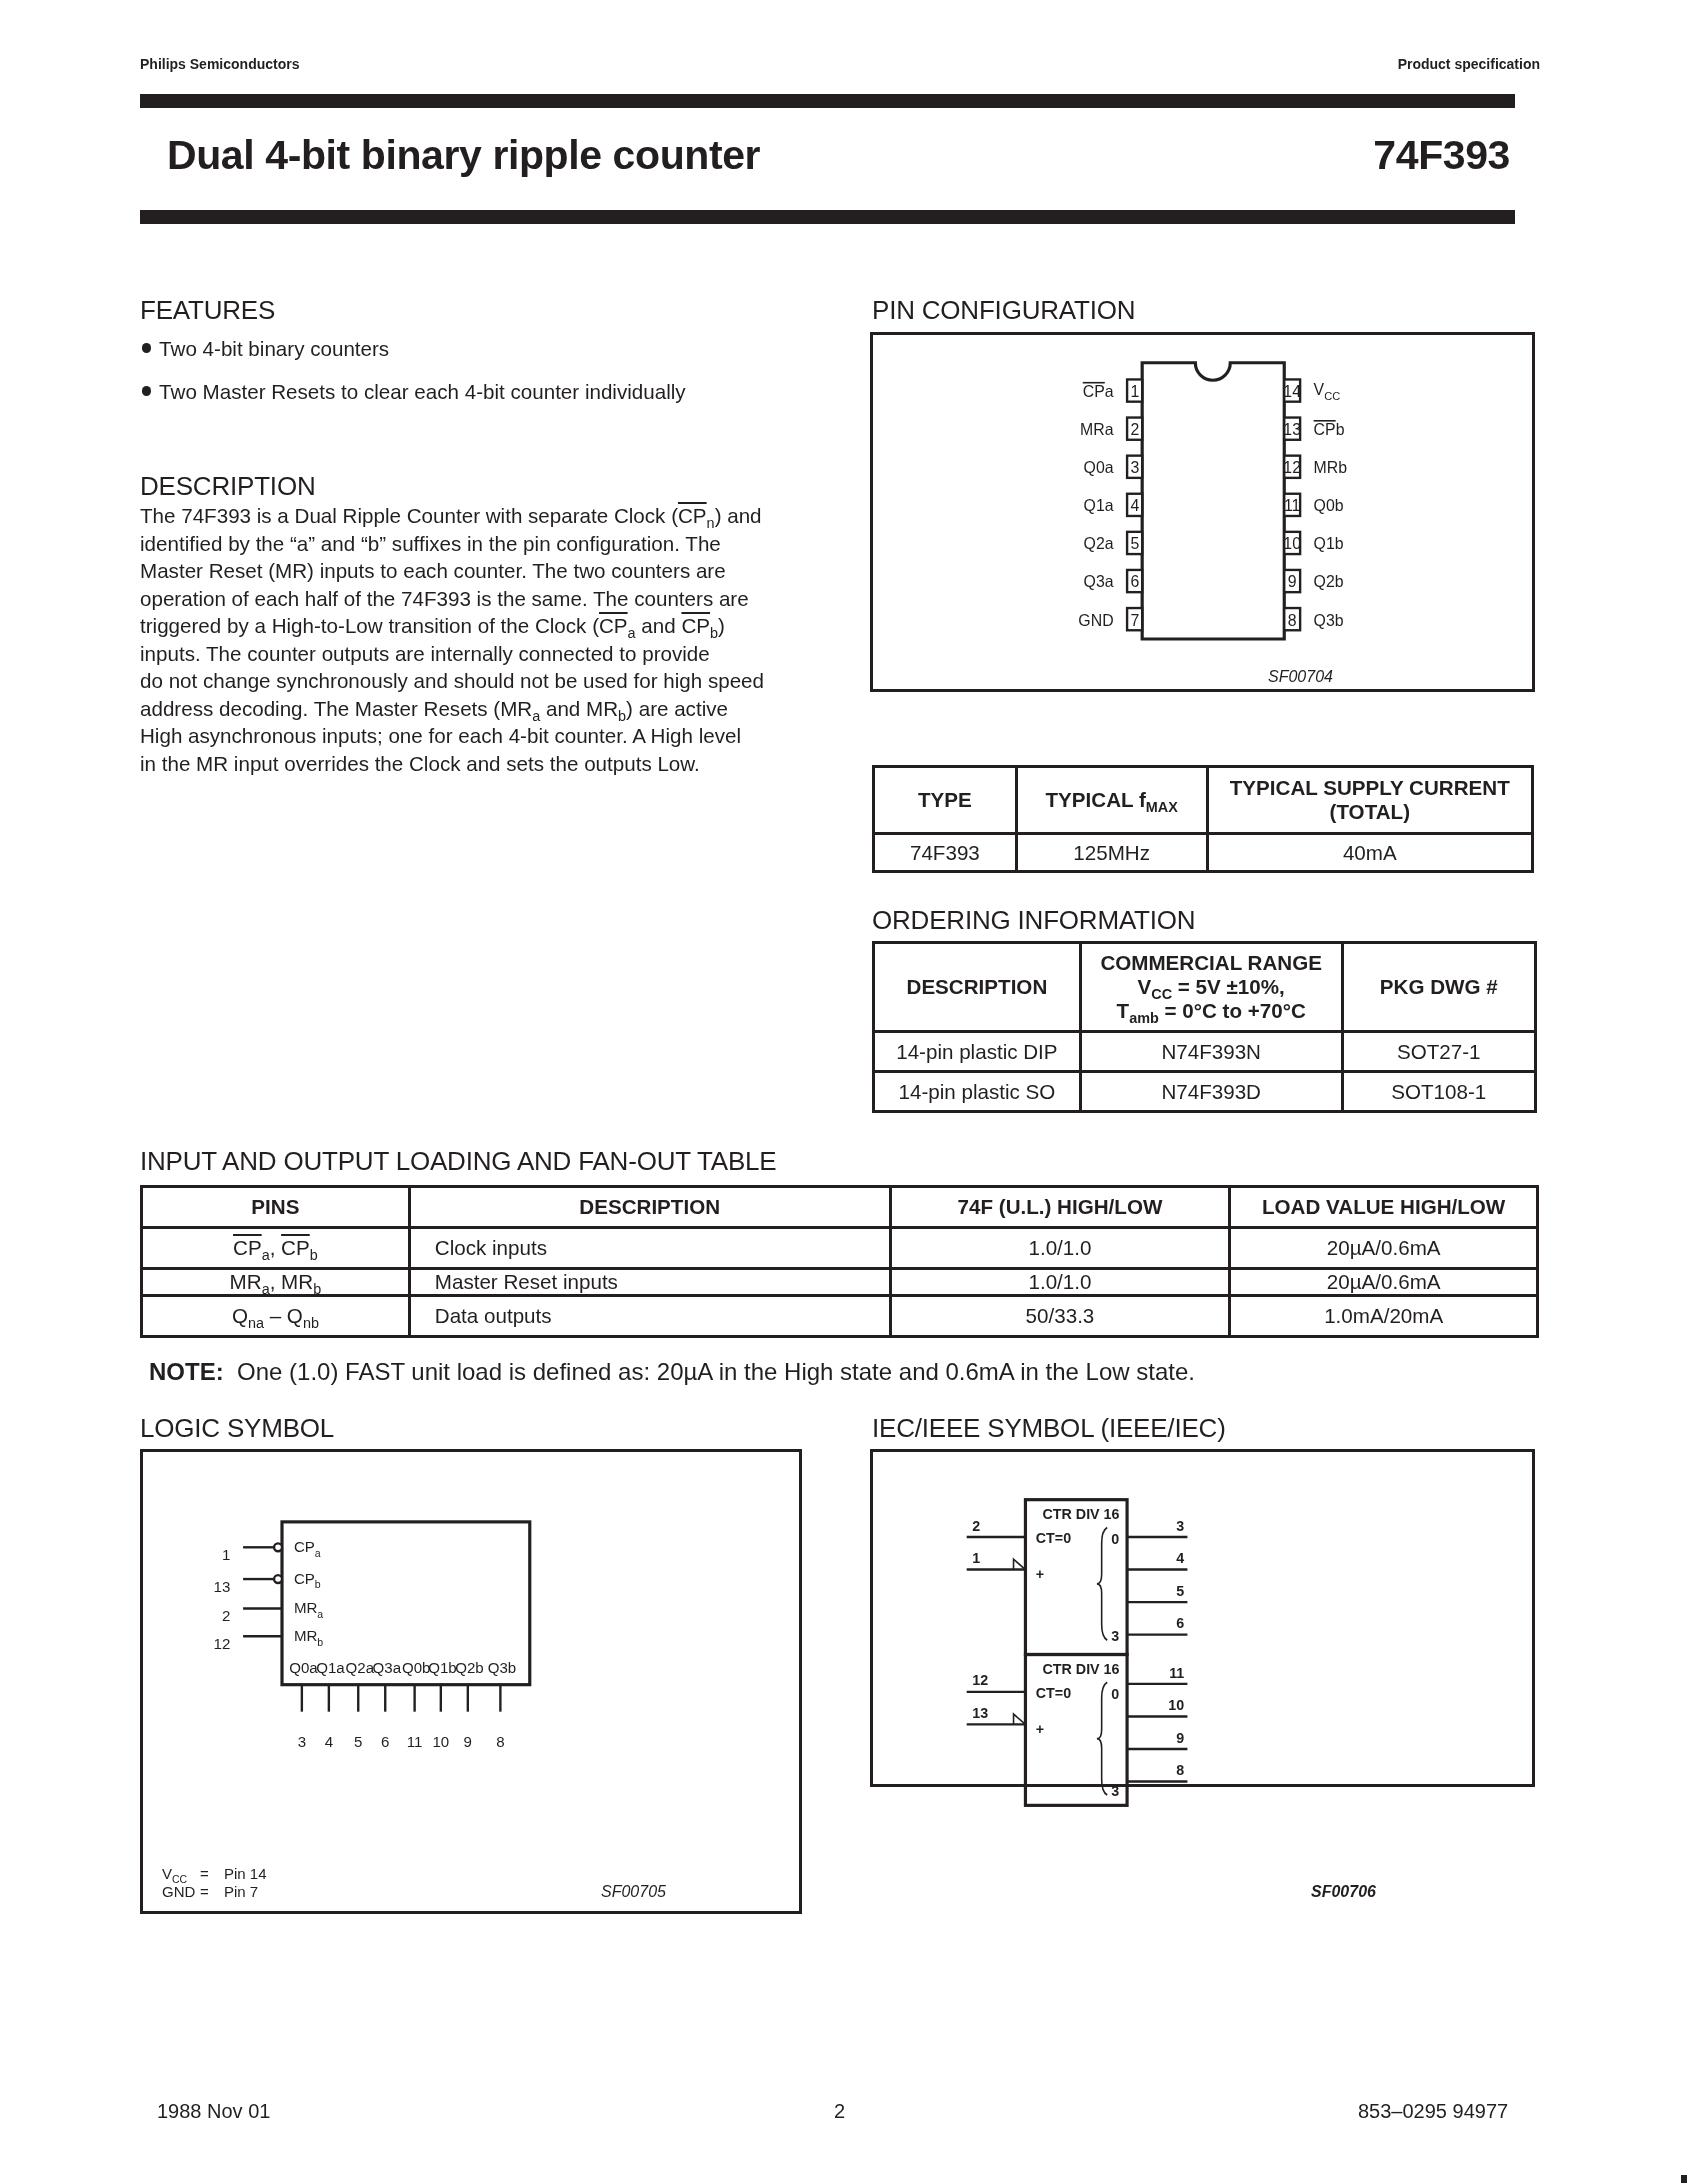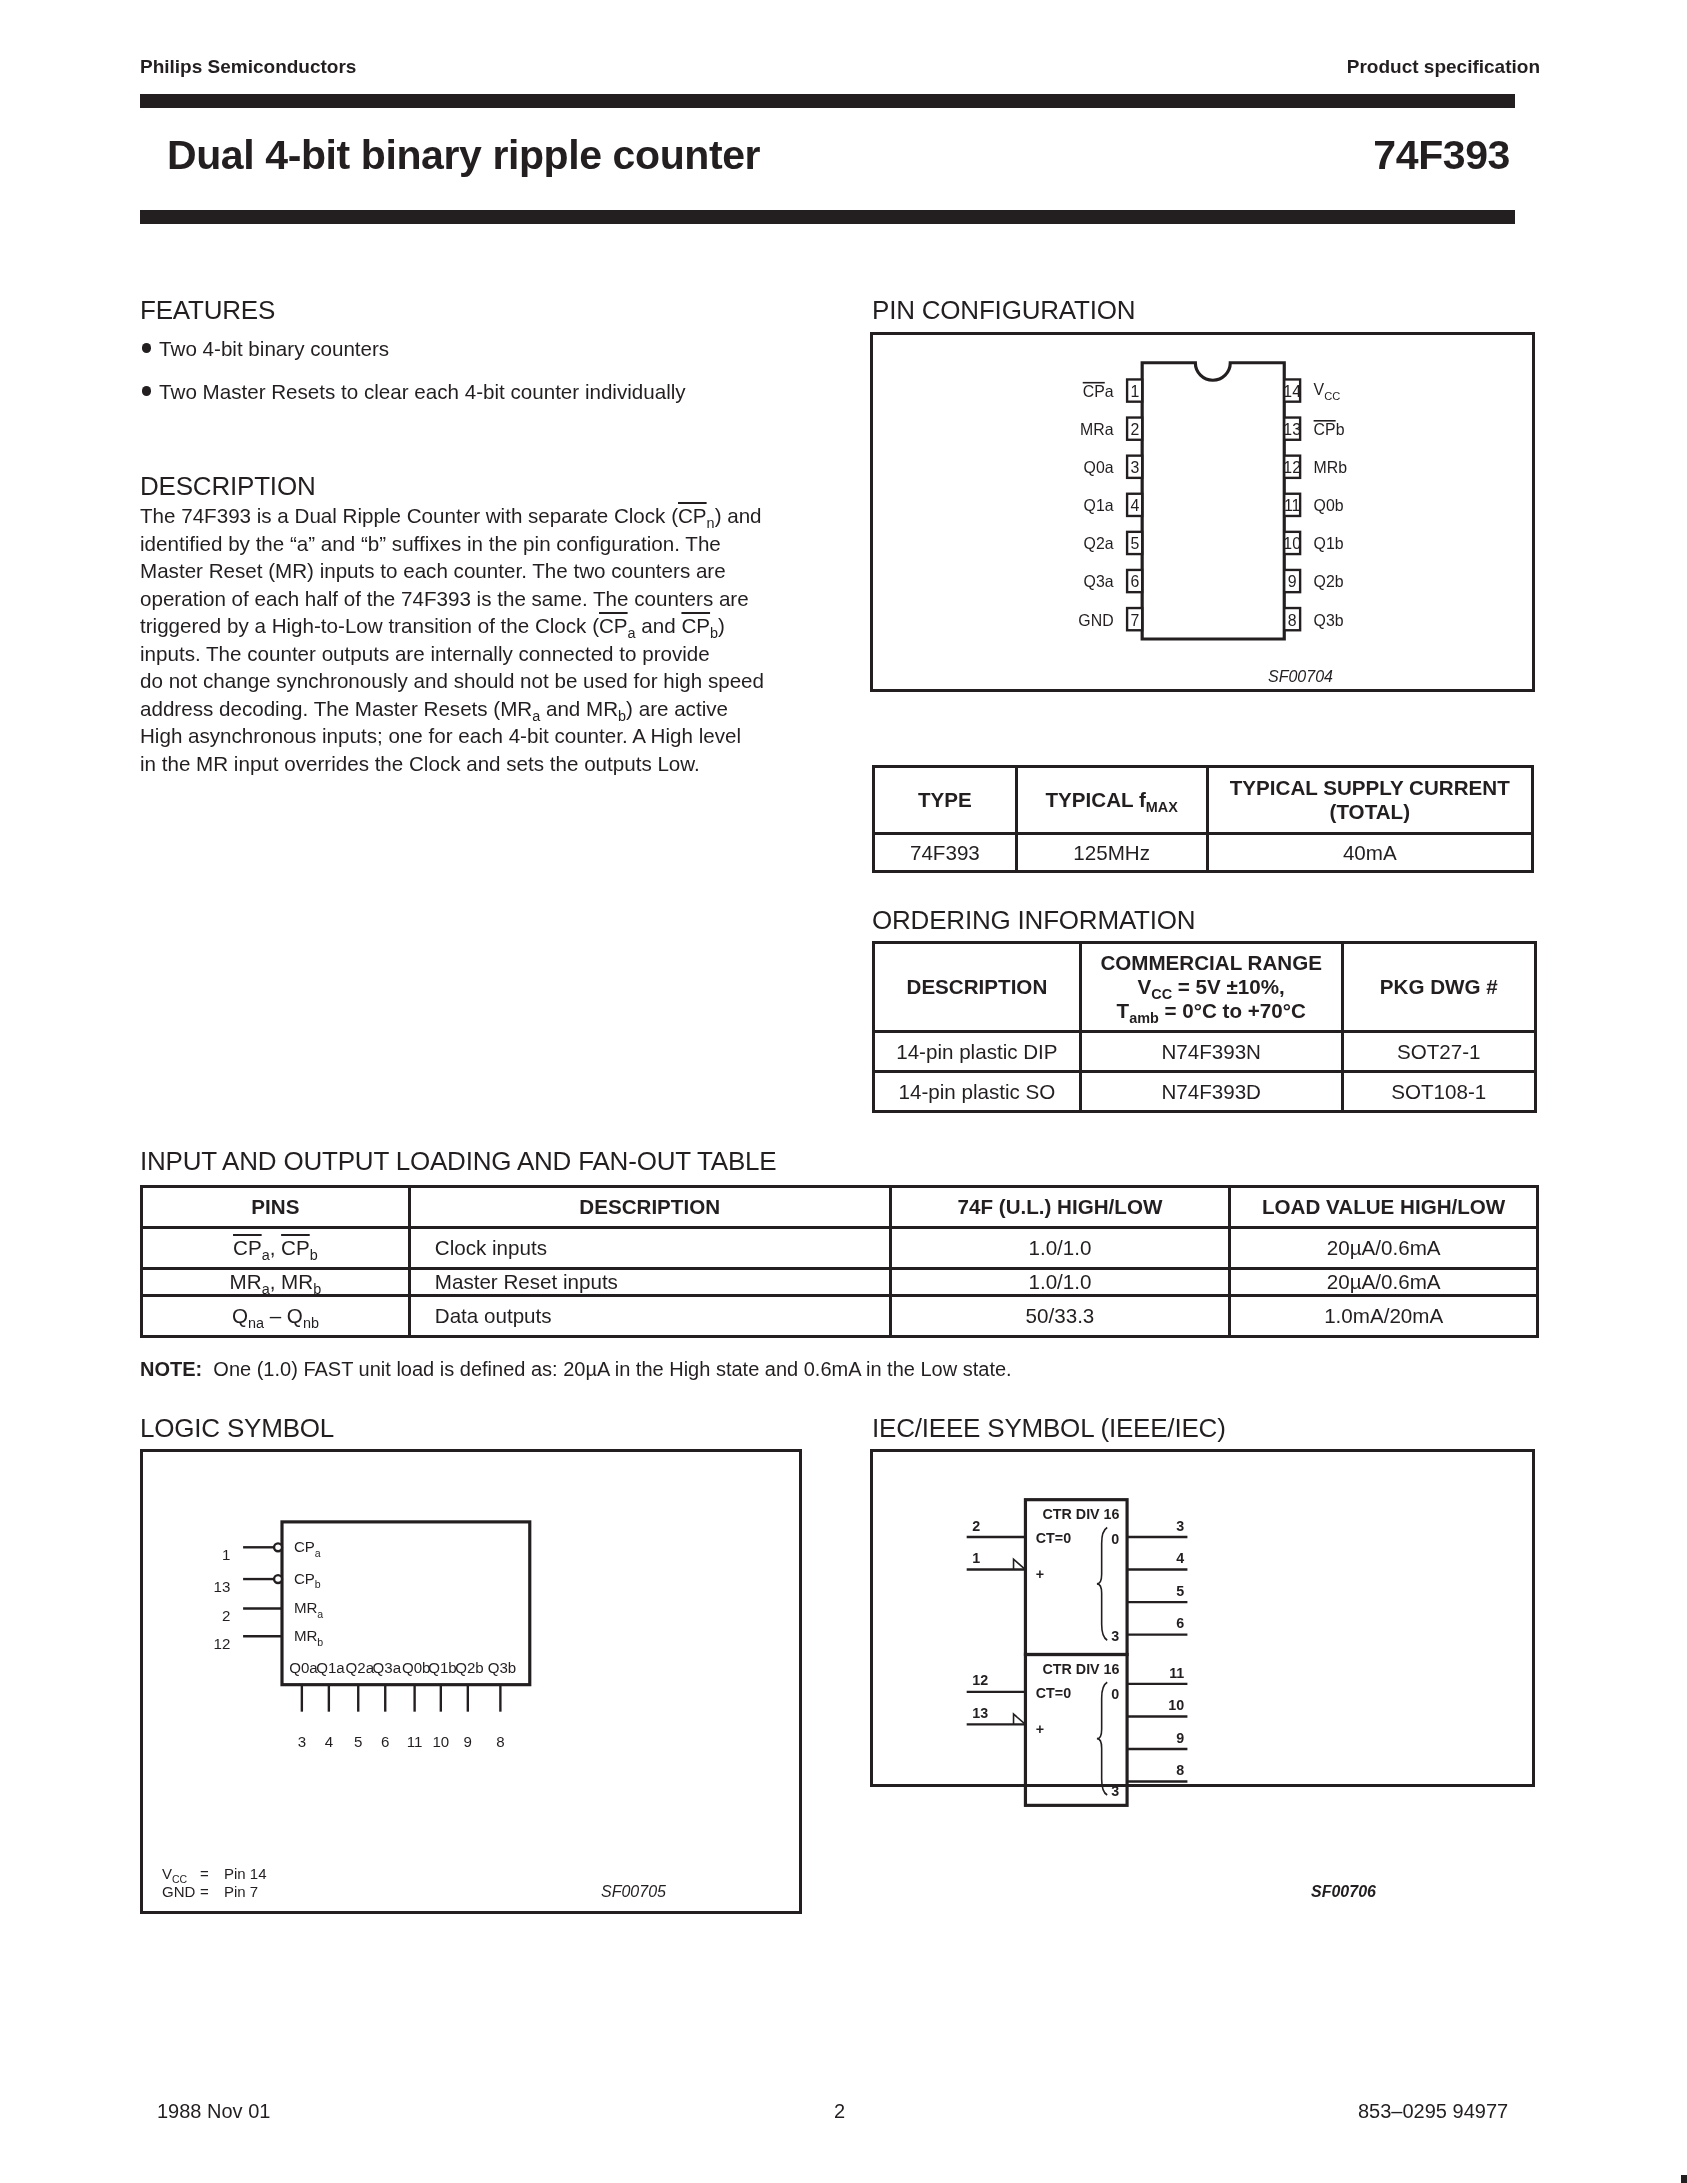--- a/index.html
+++ b/index.html
@@ -1,19 +1,19 @@
 <!DOCTYPE html>
 <html style="font-size:12.7px"><head>
 <meta charset="utf-8">
 <style>
   html, body { margin:0; padding:0; background:#ffffff; }
   body { width:1687px; height:2183px; position:relative; overflow:hidden;
          font-family:"Liberation Sans", sans-serif; color:#231f20; }
   .abs { position:absolute; }
-  .hdr-small { font-size:19px; font-weight:bold; top:56px; }
+  .hdr-small { font-size:14px; font-weight:bold; top:56px; }
   .bar { position:absolute; left:140px; width:1375px; height:14.3px; background:#231f20; }
   .title { font-size:41px; font-weight:bold; top:132px; letter-spacing:-0.4px; }
   .h2 { font-size:26px; font-weight:normal; letter-spacing:-0.2px; }
   .body-text { font-size:20.6px; line-height:27.5px; }
   .bullet { display:flex; align-items:flex-start; font-size:20.6px; }
   .bullet .dot { width:9.5px; height:9.5px; border-radius:50%; background:#231f20; margin:6.4px 8px 0 1.6px; flex:none; }
   .ovl { text-decoration:overline; }
   sub { font-size:70%; vertical-align:-0.35em; line-height:0; }
   table.grid { position:absolute; border-collapse:collapse; font-size:20.6px; }
   table.grid td, table.grid th { border:3.2px solid #231f20; text-align:center; padding:0 6.4px; }
@@ -180,21 +180,21 @@
     <td>20µA/0.6mA</td>
   </tr>
   <tr style="height:41px;">
     <td><span>Q</span><sub>na</sub><span> – </span><span>Q</span><sub>nb</sub></td>
     <td class="left">Data outputs</td>
     <td>50/33.3</td>
     <td>1.0mA/20mA</td>
   </tr>
 </tbody>
   </table>
-<div class="abs" style="left:140px; top:1358px; font-size:20px;">
+<div class="abs" style="left:149px; top:1358px; font-size:24px;">
   <b>NOTE:</b>&nbsp;&nbsp;<span>One (1.0) FAST unit load is defined as: 20µA in the High state and 0.6mA in the Low state.</span>
 </div>
 
 <div class="abs h2" style="left:140px; top:1413px;">LOGIC SYMBOL</div>
 <div class="frame" style="left:140px; top:1449px; width:662px; height:465px;">
   <svg width="656" height="459" viewBox="0 0 826 578">
     <rect x="175" y="88" width="312" height="205" fill="none" stroke="#231f20" stroke-width="4"></rect>
     <g id="ls-inputs">
         <line x1="126" y1="120" x2="166" y2="120" stroke="#231f20" stroke-width="3"></line>
         <circle cx="170" cy="120" r="5" fill="#fff" stroke="#231f20" stroke-width="3"></circle>

